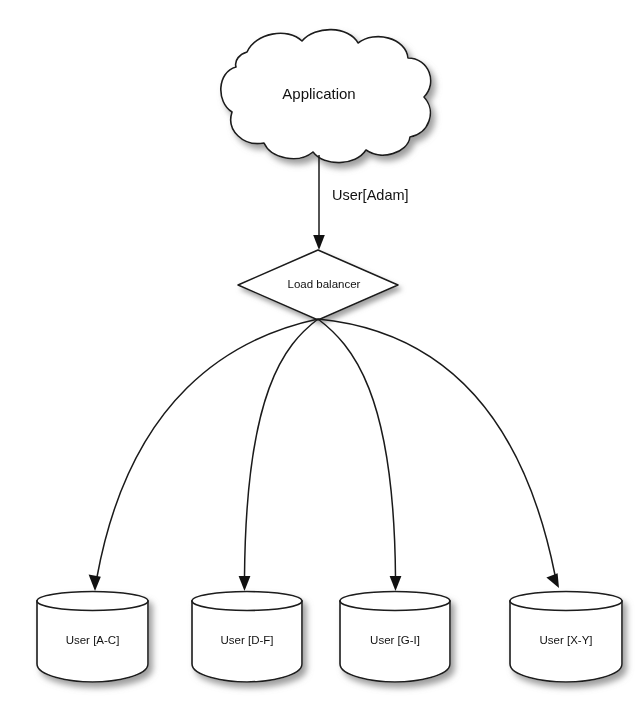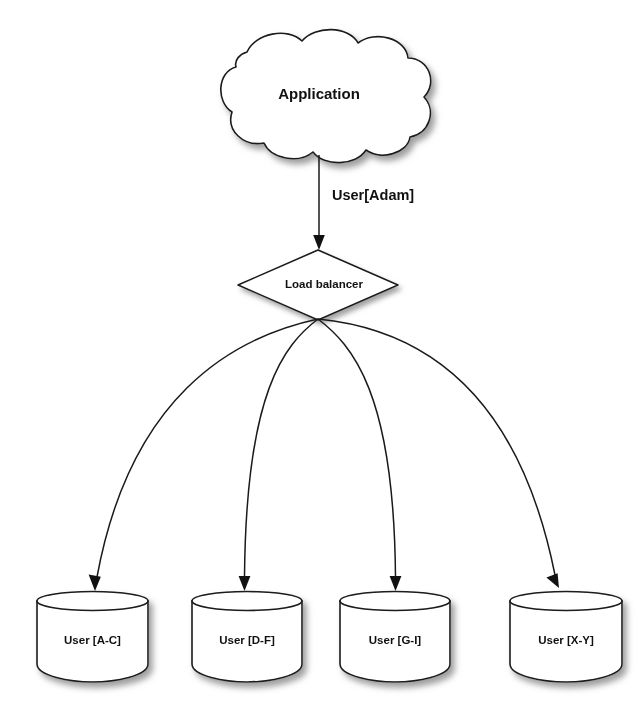--- a/index.html
+++ b/index.html
@@ -11,21 +11,20 @@
     width: 642px;
     height: 728px;
     font-family: "Liberation Sans", sans-serif;
     overflow: hidden;
   }
   #diagram-root {
     position: relative;
     width: 642px;
     height: 728px;
     background: #ffffff;
-    font-weight: bold;
   }
   svg#diagram-canvas {
     position: absolute;
     left: 0;
     top: 0;
     width: 642px;
     height: 728px;
     display: block;
   }
   .node-fill {

